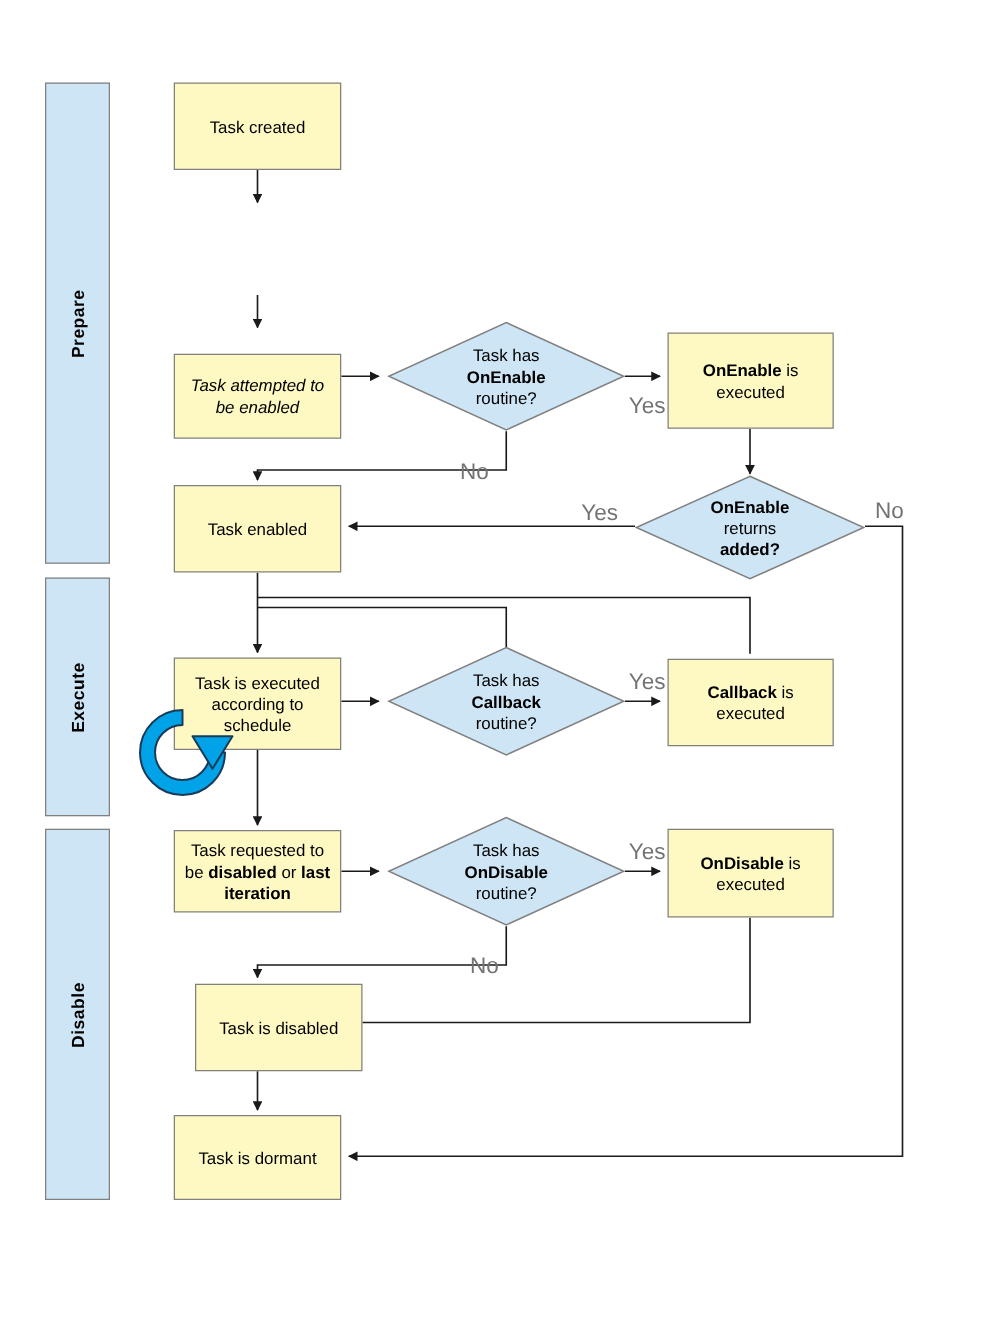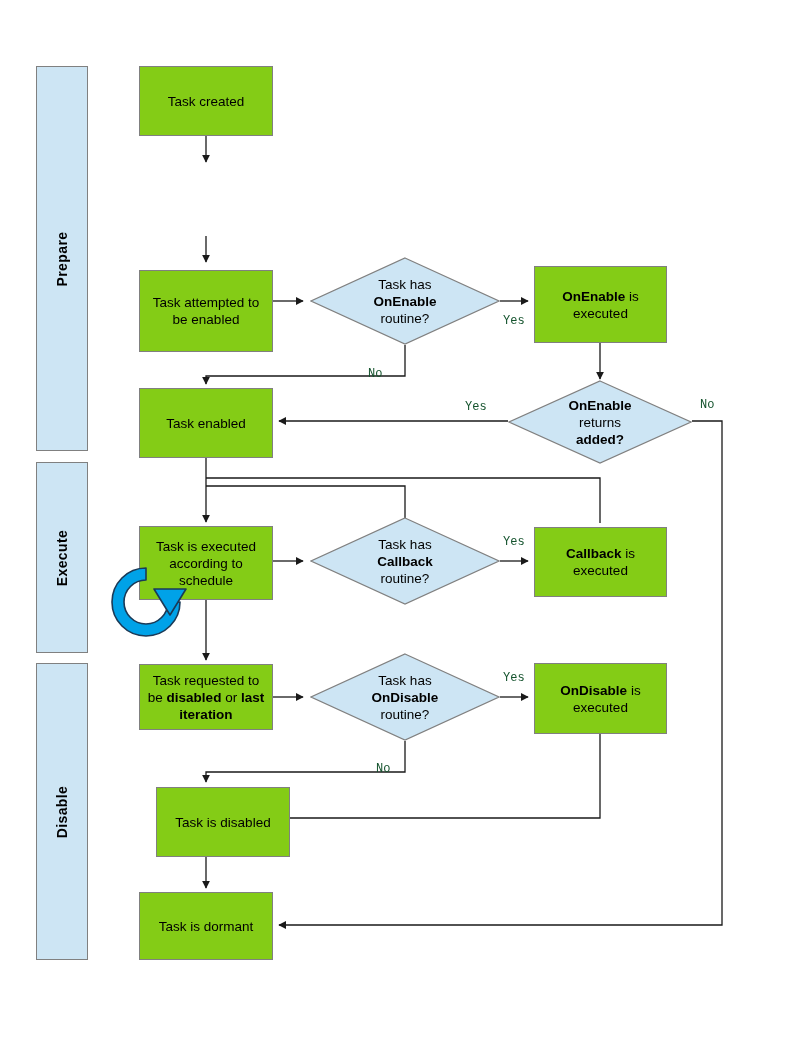--- a/index.html
+++ b/index.html
@@ -38,21 +38,21 @@
     top: 50%;
     transform: translate(-50%, -50%) rotate(-90deg);
     white-space: nowrap;
     font-size: 14px;
     font-weight: bold;
     color: #000000;
     letter-spacing: 0.4px;
   }
   .nodebox {
     position: absolute;
-    background: #84cc16;
+    background: #fef9c3;
     border: 1px solid #808080;
     box-sizing: border-box;
     display: flex;
     align-items: center;
     justify-content: center;
     text-align: center;
     font-size: 13.5px;
     line-height: 17px;
     color: #000000;
   }
@@ -74,24 +74,23 @@
     display: flex;
     align-items: center;
     justify-content: center;
     text-align: center;
     font-size: 13.5px;
     line-height: 17px;
     color: #000000;
   }
   .edgelabel {
     position: absolute;
-    font-size: 12px;
-    color: #14532d;
+    font-size: 18px;
+    color: #737373;
     white-space: nowrap;
-    font-family: Liberation Mono, monospace;
   }
   b { font-weight: bold; }
   .loopicon {
     position: absolute;
     left: 106px;
     top: 563px;
     width: 84px;
     height: 78px;
   }
 </style>
@@ -156,21 +155,21 @@
   </div>
   <div class="phase" style="left:36px; top:663px; width:52px; height:297px;">
     <span class="ptext">Disable</span>
   </div>
 
   <div class="nodebox" style="left:139px; top:66px; width:134px; height:70px;">
     <span class="inner">Task created</span>
   </div>
 
 
-  <div class="nodebox" style="left:139px; top:270px; width:134px; height:82px;">
+  <div class="nodebox" style="left:139px; top:283px; width:134px; height:68px;font-style:italic;">
     <span class="inner">Task attempted to be enabled</span>
   </div>
 
   <div class="nodebox" style="left:139px; top:388px; width:134px; height:70px;">
     <span class="inner">Task enabled</span>
   </div>
 
   <div class="nodebox" style="left:139px; top:664px; width:134px; height:66px;">
     <span class="inner"><span>Task requested to be </span><b>disabled</b><span> or </span><b>last iteration</b></span>
   </div>

